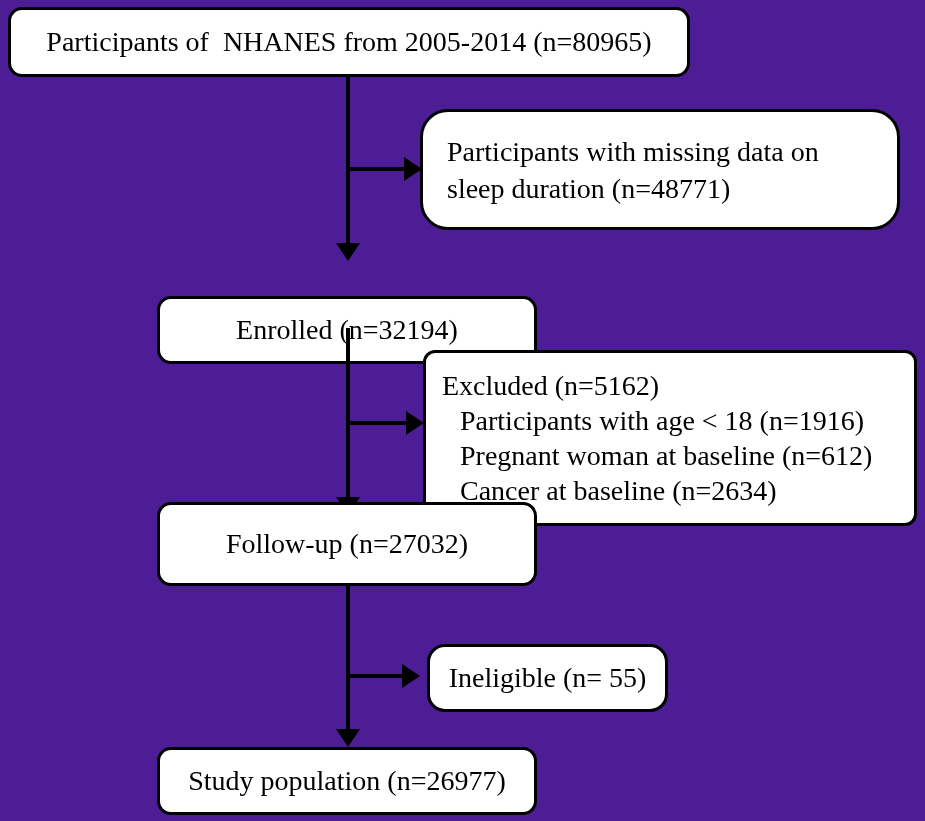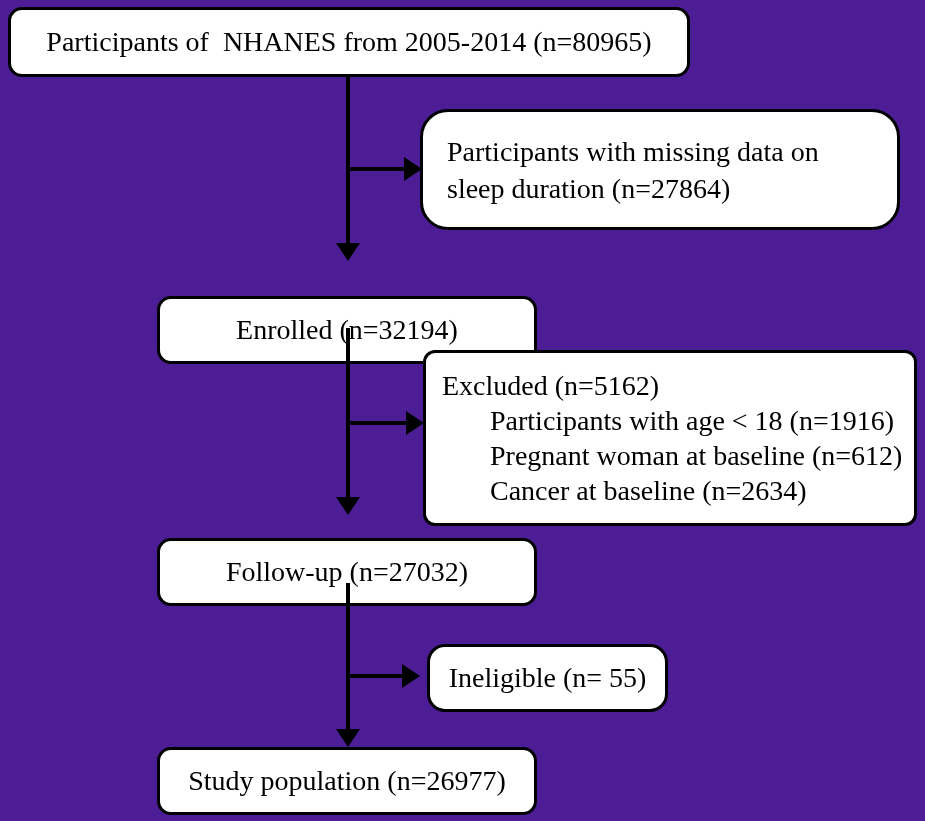--- a/index.html
+++ b/index.html
@@ -43,22 +43,22 @@
     border-top: 12px solid transparent;
     border-bottom: 12px solid transparent;
     border-left: 18px solid #000000;
   }
 
   
   #node-nhanes     { left: 8px;   top: 7px;   width: 682px; height: 70px;  border-radius: 14px; }
   #node-missing    { left: 420px; top: 109px; width: 480px; height: 121px; border-radius: 28px; padding-left: 24px; line-height: 37px; }
   #node-enrolled   { left: 157px; top: 260px; width: 380px; height: 68px;  border-radius: 14px; margin-top: 36px; }
   #node-excluded   { left: 423px; top: 350px; width: 494px; height: 176px; border-radius: 12px; padding-left: 16px; line-height: 35px; }
-  #node-excluded .indent { margin-left: 48px; }
-  #node-followup   { left: 157px; top: 538px; width: 380px; height: 68px;  border-radius: 14px; }
+  #node-excluded .indent { margin-left: 18px; }
+  #node-followup   { left: 157px; top: 502px; width: 380px; height: 84px;  border-radius: 14px; }
   #node-ineligible { left: 419px; top: 644px; width: 241px; height: 68px;  border-radius: 18px; margin-left: 8px; }
   #node-study      { left: 157px; top: 747px; width: 380px; height: 68px;  border-radius: 14px; }
 
   
   #vline-1 { left: 346px; top: 77px;  height: 167px; }
   #ad-1    { left: 336px; top: 243px; }
   #hline-1 { left: 348px; top: 167px; width: 58px; }
   #ar-1    { left: 404px; top: 157px; }
 
   #vline-2 { left: 346px; top: 328px; height: 170px; }
@@ -81,21 +81,21 @@
   </div>
 
   <div class="vline" id="vline-1"></div>
   <div class="arrow-down" id="ad-1"></div>
 
   <div class="hline" id="hline-1"></div>
   <div class="arrow-right" id="ar-1"></div>
 
   <div class="node left-align" id="node-missing">
     <span>Participants with missing data on</span>
-    <span>sleep duration (n=27864)</span>
+    <span>sleep duration (n=48771)</span>
   </div>
 
   <div class="node" id="node-enrolled">
     <span>Enrolled (n=32194)</span>
   </div>
 
   <div class="vline" id="vline-2"></div>
   <div class="arrow-down" id="ad-2"></div>
 
   <div class="hline" id="hline-2"></div>

